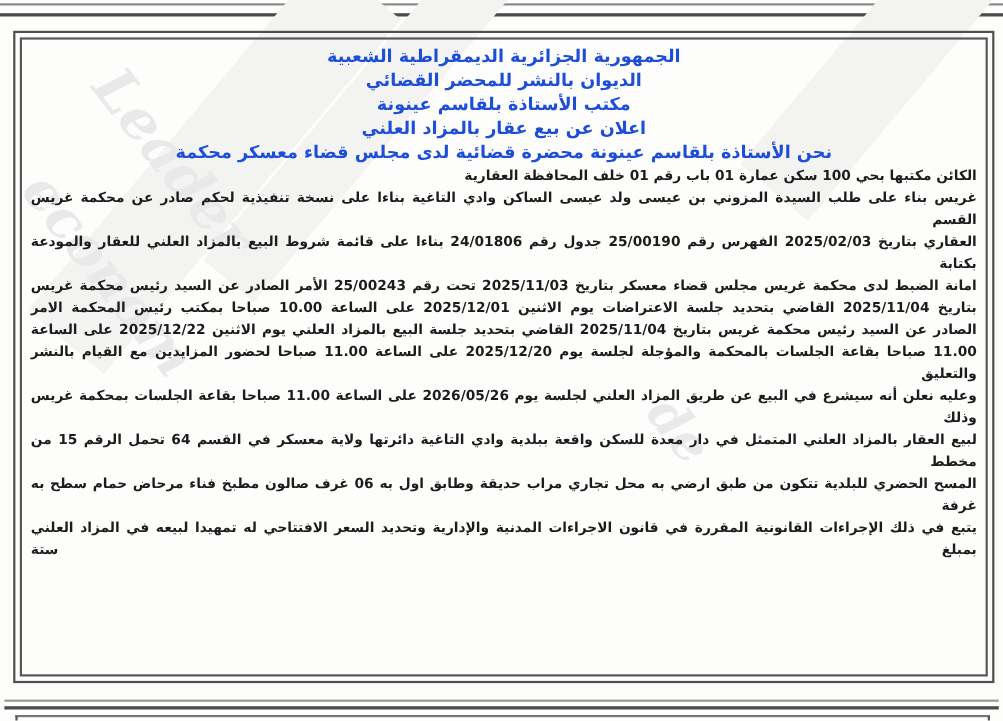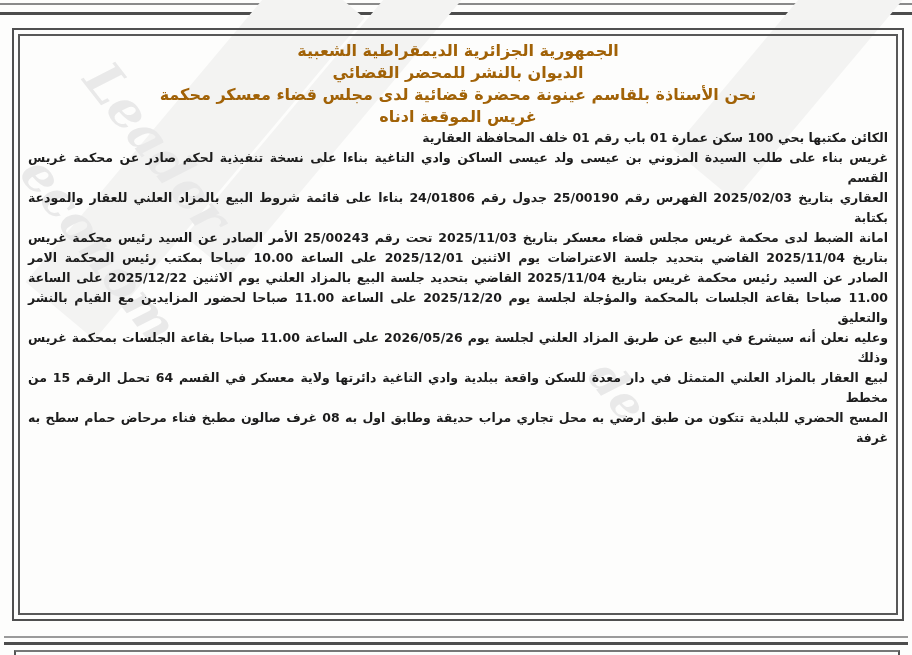--- a/index.html
+++ b/index.html
@@ -28,21 +28,21 @@
   .frame-inner{
     position:absolute;left:4px;top:4px;right:4px;bottom:4px;
     border:2px solid #585858;
     padding:4px 8px 0 8px;
     direction:rtl;
     overflow:hidden;
   }
   
   .hline{
     text-align:center;font-weight:bold;font-size:16px;line-height:22px;
-    color:#a16207;letter-spacing:0px;white-space:nowrap;
+    color:#1d4ed8;letter-spacing:0px;white-space:nowrap;
   }
   
   .address-line{
     text-align:right;font-weight:bold;font-size:12.5px;line-height:20px;color:#1c1c1c;
   }
   .bline{
     font-weight:bold;font-size:12.5px;line-height:20px;color:#1c1c1c;
     text-align:justify;text-align-last:justify;
   }
 </style>
@@ -58,35 +58,37 @@
 <div class="wm" style="left:120px;top:50px;font-size:52px;transform:rotate(52deg);transform-origin:left top;">Leader</div>
 <div class="wm" style="left:55px;top:145px;font-size:50px;transform:rotate(52deg);transform-origin:left top;">econom</div>
 <div class="wm" style="left:620px;top:350px;font-size:46px;transform:rotate(52deg);transform-origin:left top;">de</div>
 
 <div class="frame-outer">
   <div class="frame-inner">
 
     <div>
       <div class="hline">الجمهورية الجزائرية الديمقراطية الشعبية</div>
       <div class="hline">الديوان بالنشر للمحضر القضائي</div>
+      <div class="hline">مكتب الأستاذة بلقاسم عينونة</div>
+      <div class="hline">اعلان عن بيع عقار بالمزاد العلني</div>
       <div class="hline">نحن الأستاذة بلقاسم عينونة محضرة قضائية لدى مجلس قضاء معسكر محكمة</div>
-      <div class="hline">غريس الموقعة ادناه</div>
     </div>
 
     <div>
       <div class="address-line">الكائن مكتبها بحي 100 سكن عمارة 01 باب رقم 01 خلف المحافظة العقارية</div>
       <div class="bline">غريس بناء على طلب السيدة المزوني بن عيسى ولد عيسى الساكن وادي التاغية بناءا على نسخة تنفيذية لحكم صادر عن محكمة غريس القسم</div>
       <div class="bline">العقاري بتاريخ 2025/02/03 الفهرس رقم 25/00190 جدول رقم 24/01806 بناءا على قائمة شروط البيع بالمزاد العلني للعقار والمودعة بكتابة</div>
       <div class="bline">امانة الضبط لدى محكمة غريس مجلس قضاء معسكر بتاريخ 2025/11/03 تحت رقم 25/00243 الأمر الصادر عن السيد رئيس محكمة غريس</div>
       <div class="bline">بتاريخ 2025/11/04 القاضي بتحديد جلسة الاعتراضات يوم الاثنين 2025/12/01 على الساعة 10.00 صباحا بمكتب رئيس المحكمة الامر</div>
       <div class="bline">الصادر عن السيد رئيس محكمة غريس بتاريخ 2025/11/04 القاضي بتحديد جلسة البيع بالمزاد العلني يوم الاثنين 2025/12/22 على الساعة</div>
       <div class="bline">11.00 صباحا بقاعة الجلسات بالمحكمة والمؤجلة لجلسة يوم 2025/12/20 على الساعة 11.00 صباحا لحضور المزايدين مع القيام بالنشر والتعليق</div>
       <div class="bline">وعليه نعلن أنه سيشرع في البيع عن طريق المزاد العلني لجلسة يوم 2026/05/26 على الساعة 11.00 صباحا بقاعة الجلسات بمحكمة غريس وذلك</div>
       <div class="bline">لبيع العقار بالمزاد العلني المتمثل في دار معدة للسكن واقعة ببلدية وادي التاغية دائرتها ولاية معسكر في القسم 64 تحمل الرقم 15 من مخطط</div>
-      <div class="bline">المسح الحضري للبلدية تتكون من طبق ارضي به محل تجاري مراب حديقة وطابق اول به 08 غرف صالون مطبخ فناء مرحاض حمام سطح به غرفة</div>
+      <div class="bline">المسح الحضري للبلدية تتكون من طبق ارضي به محل تجاري مراب حديقة وطابق اول به 06 غرف صالون مطبخ فناء مرحاض حمام سطح به غرفة</div>
+      <div class="bline">يتبع في ذلك الإجراءات القانونية المقررة في قانون الاجراءات المدنية والإدارية وتحديد السعر الافتتاحي له تمهيدا لبيعه في المزاد العلني بمبلغ ستة</div>
 
     </div>
 
   </div>
 </div>
 
 <div class="bottom-next-line1"></div>
 <div class="bottom-next-line2"></div>
 <div class="bottom-next-frame"></div>
 

